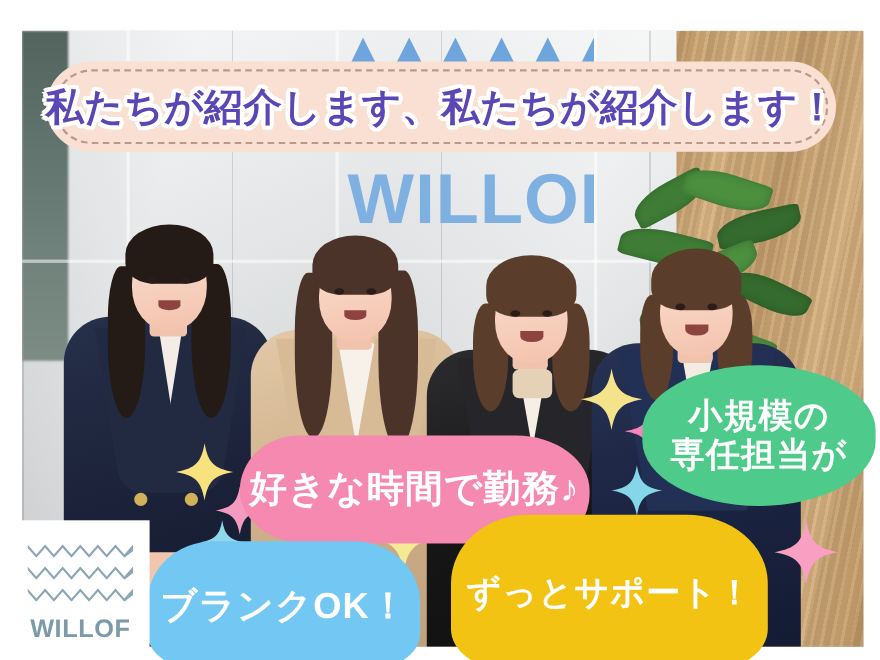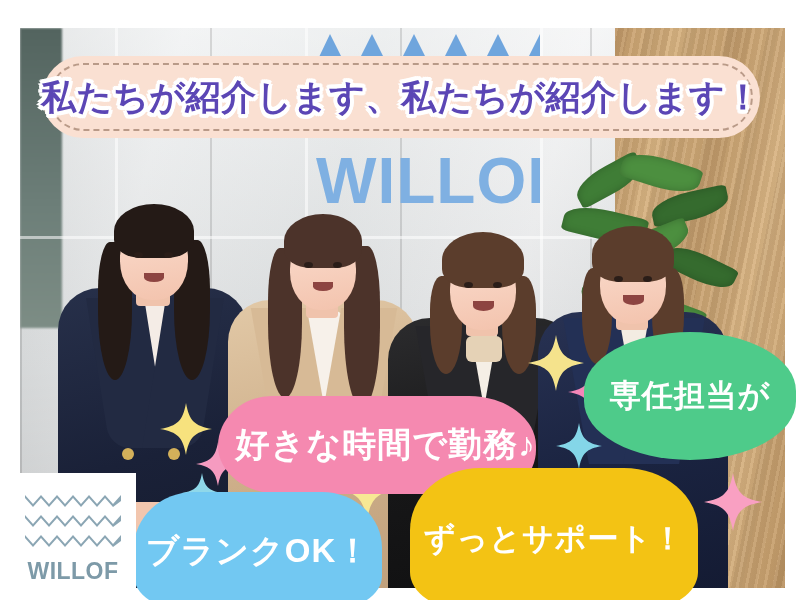--- a/index.html
+++ b/index.html
@@ -101,21 +101,21 @@
     align-items:center; justify-content:center;
     color:#ffffff; text-align:center; line-height:1.16;
     font-weight: 700;
   }
   .bubble span { display:block; white-space: nowrap; }
 
   #bubble-pink {
     left: 218px; top: 396px; width: 318px; height: 98px;
     background: #f589b0;
     border-radius: 56px 70px 48px 64px / 52px 52px 46px 50px;
-    font-size: 34px; letter-spacing: 1px; align-items: flex-end;
+    font-size: 34px; letter-spacing: 1px;
   }
   #bubble-green {
     left: 584px; top: 332px; width: 212px; height: 128px;
     background: #4ecb8a;
     border-radius: 50%/46%;
     font-size: 31px; letter-spacing: 1px;
   }
   #bubble-blue {
     left: 134px; top: 492px; width: 248px; height: 118px;
     background: #72c8f2;
@@ -331,20 +331,21 @@
     <svg viewBox="0 0 100 100">
         <path d="M50 0 C56 34 66 44 100 50 C66 56 56 66 50 100 C44 66 34 56 0 50 C34 44 44 34 50 0Z" fill="#f9a0c2"></path>
       </svg>
   </div>
 
   <div class="bubble" id="bubble-pink">
     <span>好きな時間で勤務♪</span>
   </div>
 
   <div class="bubble" id="bubble-green">
+    <span>小規模の</span>
     <span>専任担当が</span>
   </div>
 
   <div class="bubble" id="bubble-blue">
     <span>ブランクOK！</span>
   </div>
 
   <div class="bubble" id="bubble-yellow">
     <span>ずっとサポート！</span>
   </div>

